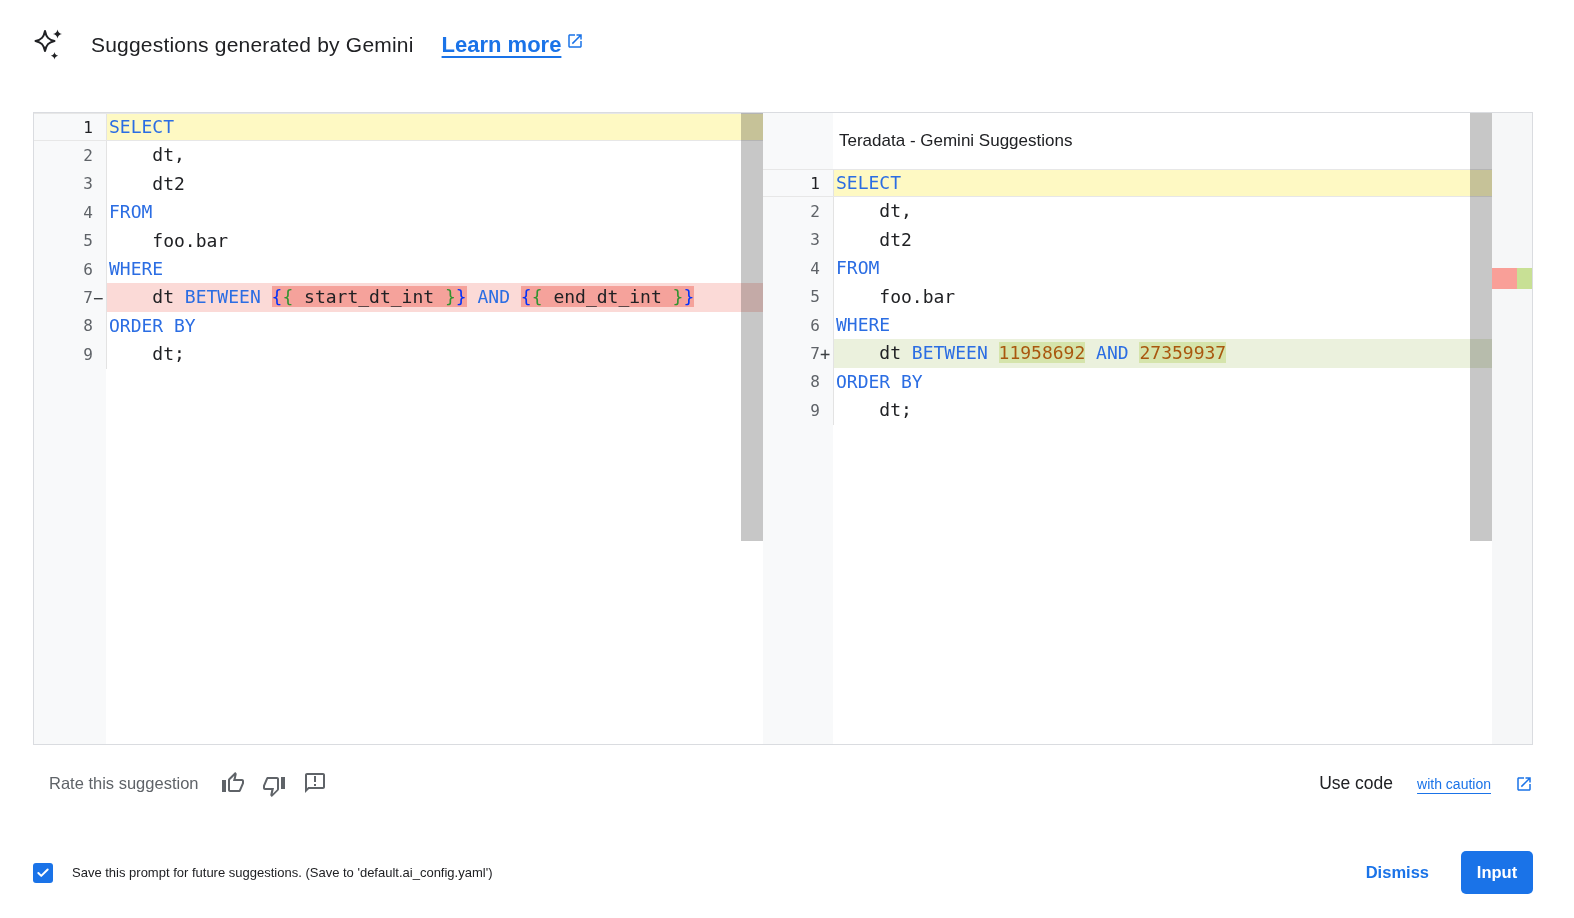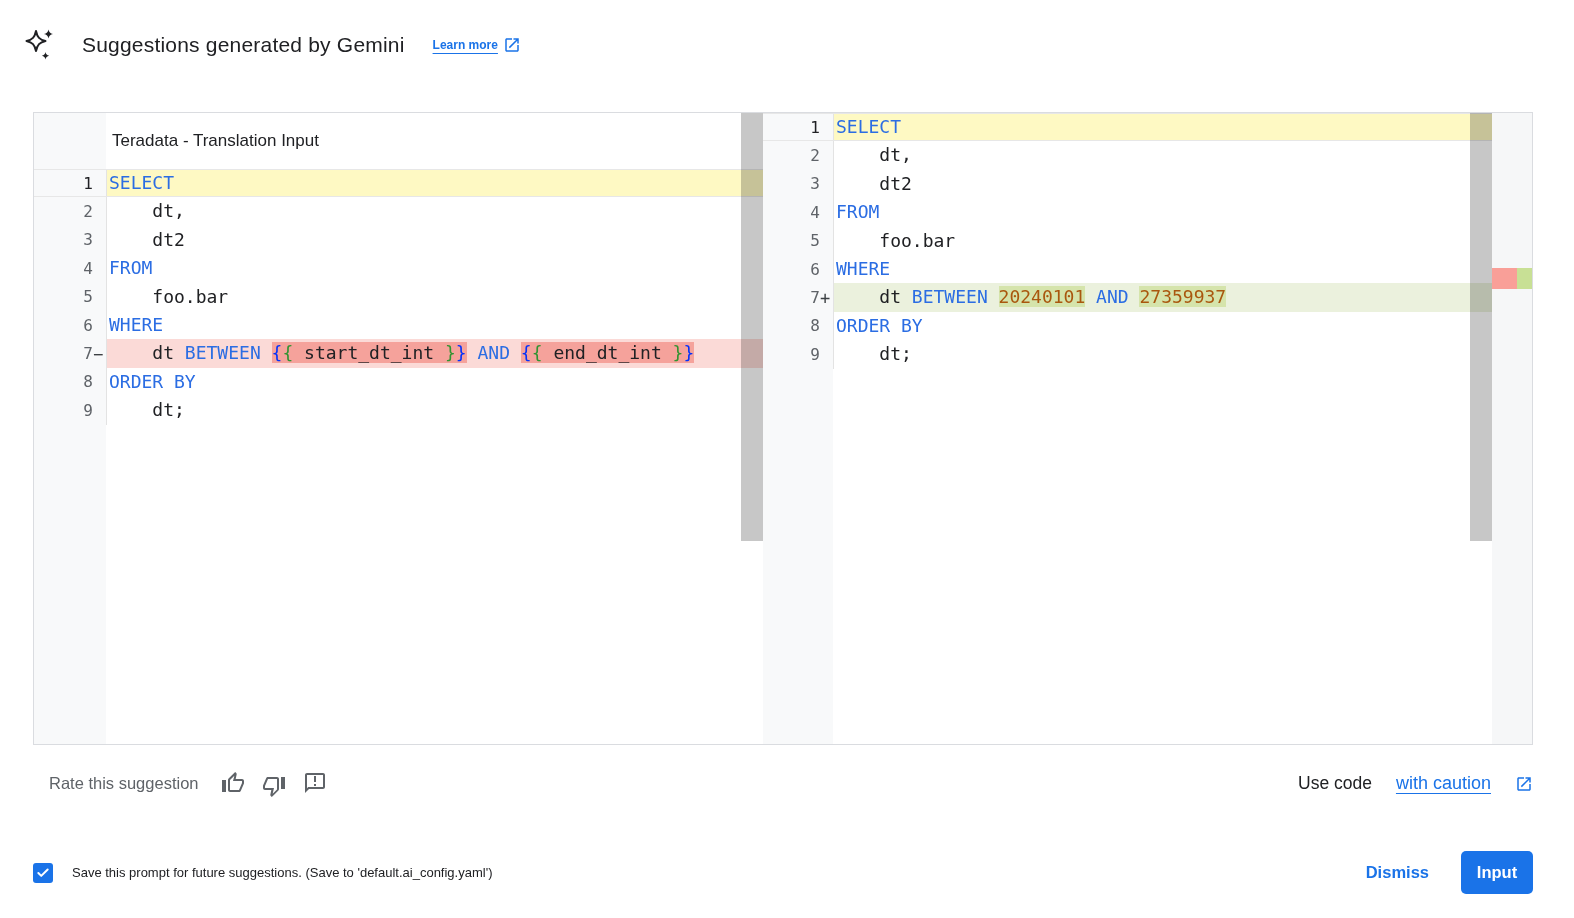--- a/index.html
+++ b/index.html
@@ -8,25 +8,25 @@
     --ruler-rm:#f99f98; --ruler-add:#c8e095;
     --border:#dadce0; --gutter:#f8f9fa; --text:#202124; --muted:#5f6368;
   }
   *{box-sizing:border-box;}
   html,body{margin:0;padding:0;}
   body{
     width:1574px;height:918px;position:relative;background:#fff;
     font-family:"Liberation Sans",sans-serif;color:var(--text);overflow:hidden;
   }
   
-  #top-header{position:absolute;left:24px;top:28px;display:flex;align-items:center;}
+  #top-header{position:absolute;left:33px;top:28px;display:flex;align-items:center;}
   #top-header .spark{width:32px;height:34px;flex:none;}
   #top-header .title{font-size:21px;margin-left:26px;letter-spacing:.2px;}
   .link{color:var(--accent);text-decoration:underline;text-underline-offset:4px;cursor:pointer;}
-  #learn-more{margin-left:28px;font-size:12px;font-weight:bold;display:inline-flex;align-items:center;gap:5px;}
+  #learn-more{margin-left:28px;font-size:22px;font-weight:bold;display:inline-flex;gap:5px;}
   .ext-icon{width:18px;height:18px;fill:var(--accent);}
   
   #diff{position:absolute;left:33px;top:112px;width:1500px;height:633px;
         border:1px solid var(--border);display:flex;overflow:hidden;background:#fff;}
   .editor{position:relative;height:100%;}
   .editor.left{width:729px;flex:none;}
   .editor.right{flex:1;}
   .gutter-col{position:absolute;top:0;bottom:0;left:0;background:var(--gutter);z-index:0;}
   .editor.left .gutter-col{width:72px;}
   .editor.right .gutter-col{width:70px;}
@@ -60,21 +60,21 @@
   .ruler-marker .m-add{flex:1;background:var(--ruler-add);}
   
   #rate-row{position:absolute;left:49px;top:769px;height:28px;display:flex;align-items:center;}
   #rate-row .rate-label{font-size:16.5px;color:var(--muted);}
   .icon-btn{width:24px;height:24px;margin-left:17px;cursor:pointer;border:none;background:none;padding:0;}
   .icon-btn:first-of-type{margin-left:22px;}
   .icon-btn svg{width:24px;height:24px;fill:var(--muted);}
   .icon-btn.down svg{margin-top:3px;}
   
   #use-code{position:absolute;top:773px;right:41px;font-size:17.5px;display:flex;align-items:center;gap:24px;}
-  #use-code .cau{font-size:18px;}
+  #use-code .cau{font-size:14px;}
   
   #bottom-bar{position:absolute;left:33px;right:41px;top:851px;height:43px;display:flex;align-items:center;}
   #save-checkbox{width:20px;height:20px;border-radius:3px;background:var(--accent);
                  display:flex;align-items:center;justify-content:center;cursor:pointer;flex:none;}
   #save-checkbox svg{width:14px;height:14px;}
   #save-label{margin-left:19px;font-size:13px;color:var(--text);}
   #bottom-spacer{flex:1;}
   #dismiss-btn{border:none;background:none;color:var(--accent);font-size:16.5px;font-weight:bold;
                font-family:"Liberation Sans",sans-serif;padding:10px 24px;margin-right:8px;cursor:pointer;text-align:center;}
   #apply-btn{border:none;background:var(--accent);color:#fff;font-size:16.5px;font-weight:bold;
@@ -96,21 +96,20 @@
     <span>Learn more</span>
     <svg class="ext-icon" viewBox="0 0 24 24">
       <path d="M19 19H5V5h7V3H5c-1.11 0-2 .9-2 2v14c0 1.1.89 2 2 2h14c1.1 0 2-.9 2-2v-7h-2v7zM14 3v2h3.59l-9.83 9.83 1.41 1.41L19 6.41V10h2V3h-7z"></path>
     </svg>
   </a>
 </div>
 
 <div id="diff">
   <div class="editor left" id="editor-left">
     <div class="gutter-col"></div>
-    <div class="ed-header">Teradata - Translation Input</div>
     <div class="rows">
         <div class="row current">
           <div class="gut">
             <span>1</span>
             <span class="sign"></span>
           </div>
           <div class="code"><span class="c-k">SELECT</span></div>
         </div>
         <div class="row">
           <div class="gut">
@@ -166,20 +165,21 @@
             <span>9</span>
             <span class="sign"></span>
           </div>
           <div class="code"><span class="c-t">    dt;</span></div>
         </div>
       </div>
     <div class="scrollbar"></div>
   </div>
   <div class="editor right" id="editor-right">
     <div class="gutter-col"></div>
+    <div class="ed-header">Teradata - Gemini Suggestions</div>
     <div class="rows">
         <div class="row current">
           <div class="gut">
             <span>1</span>
             <span class="sign"></span>
           </div>
           <div class="code"><span class="c-k">SELECT</span></div>
         </div>
         <div class="row">
           <div class="gut">
@@ -214,21 +214,21 @@
             <span>6</span>
             <span class="sign"></span>
           </div>
           <div class="code"><span class="c-k">WHERE</span></div>
         </div>
         <div class="row added">
           <div class="gut">
             <span>7</span>
             <span class="sign">+</span>
           </div>
-          <div class="code"><span class="c-t">    dt </span><span class="c-k">BETWEEN</span><span class="c-t"> </span><span class="c-n hl">20240101</span><span class="c-t"> </span><span class="c-k">AND</span><span class="c-t"> </span><span class="c-n hl">27359937</span></div>
+          <div class="code"><span class="c-t">    dt </span><span class="c-k">BETWEEN</span><span class="c-t"> </span><span class="c-n hl">11958692</span><span class="c-t"> </span><span class="c-k">AND</span><span class="c-t"> </span><span class="c-n hl">27359937</span></div>
         </div>
         <div class="row">
           <div class="gut">
             <span>8</span>
             <span class="sign"></span>
           </div>
           <div class="code"><span class="c-k">ORDER BY</span></div>
         </div>
         <div class="row">
           <div class="gut">

